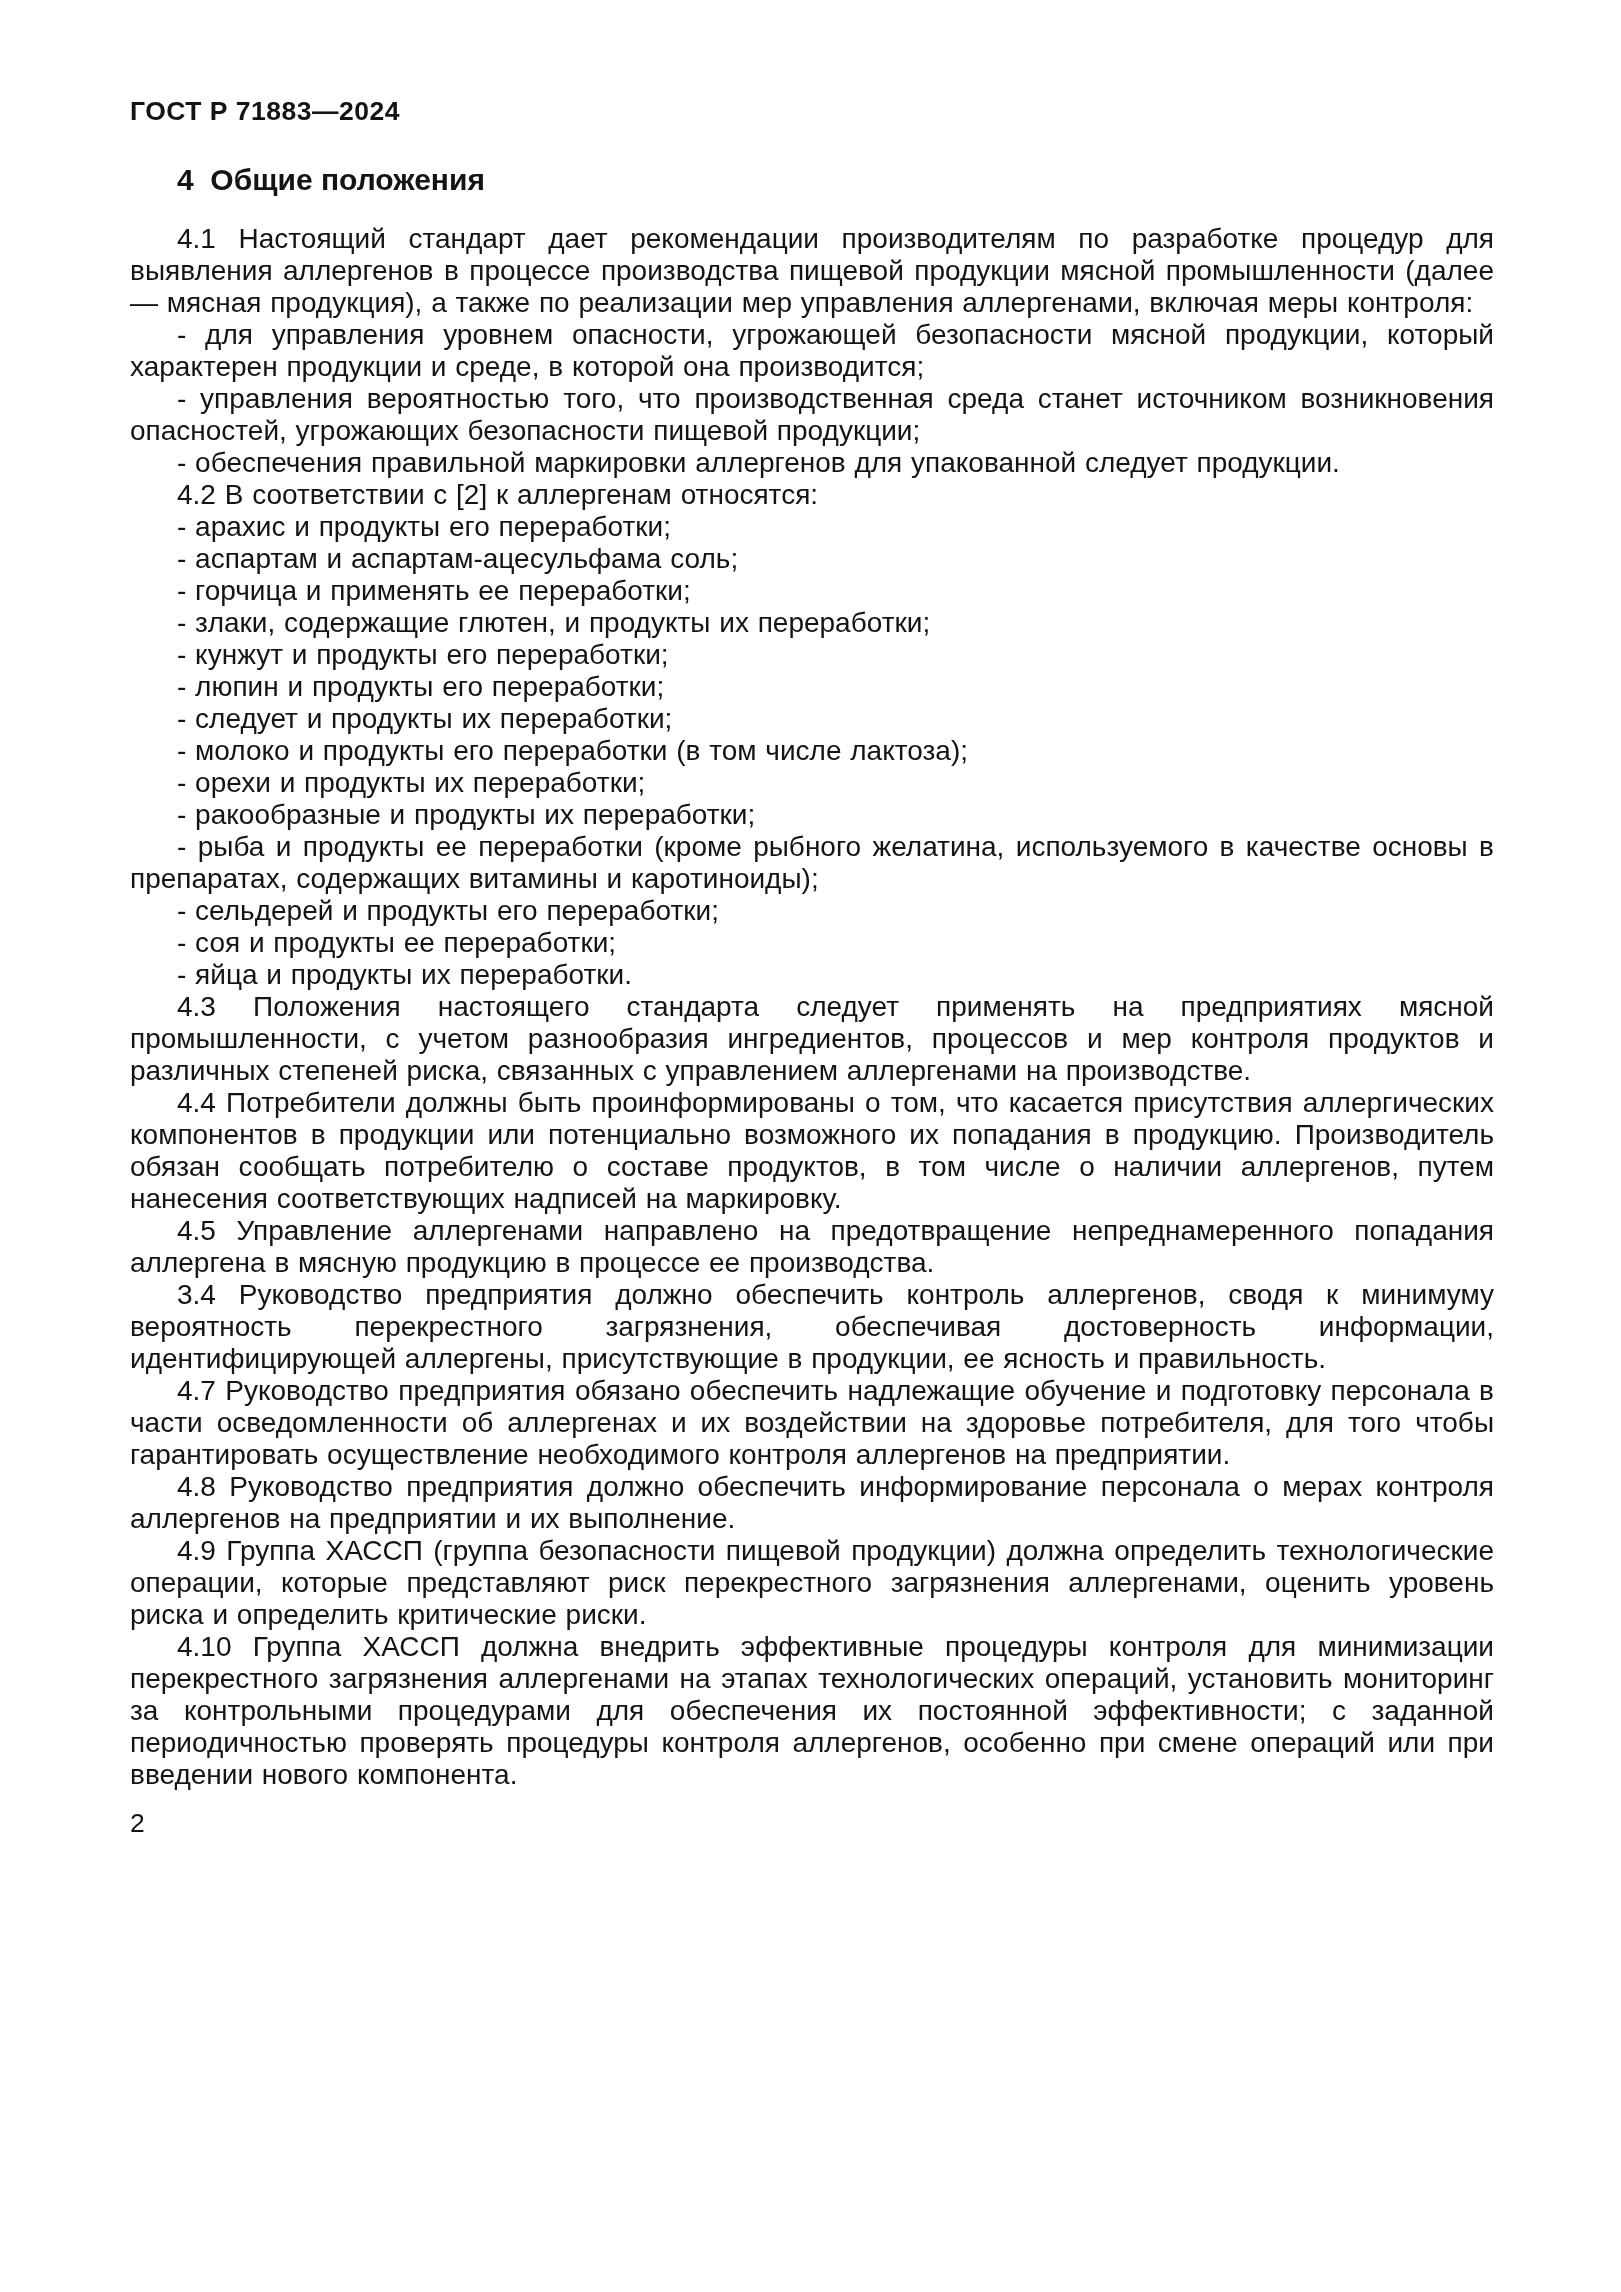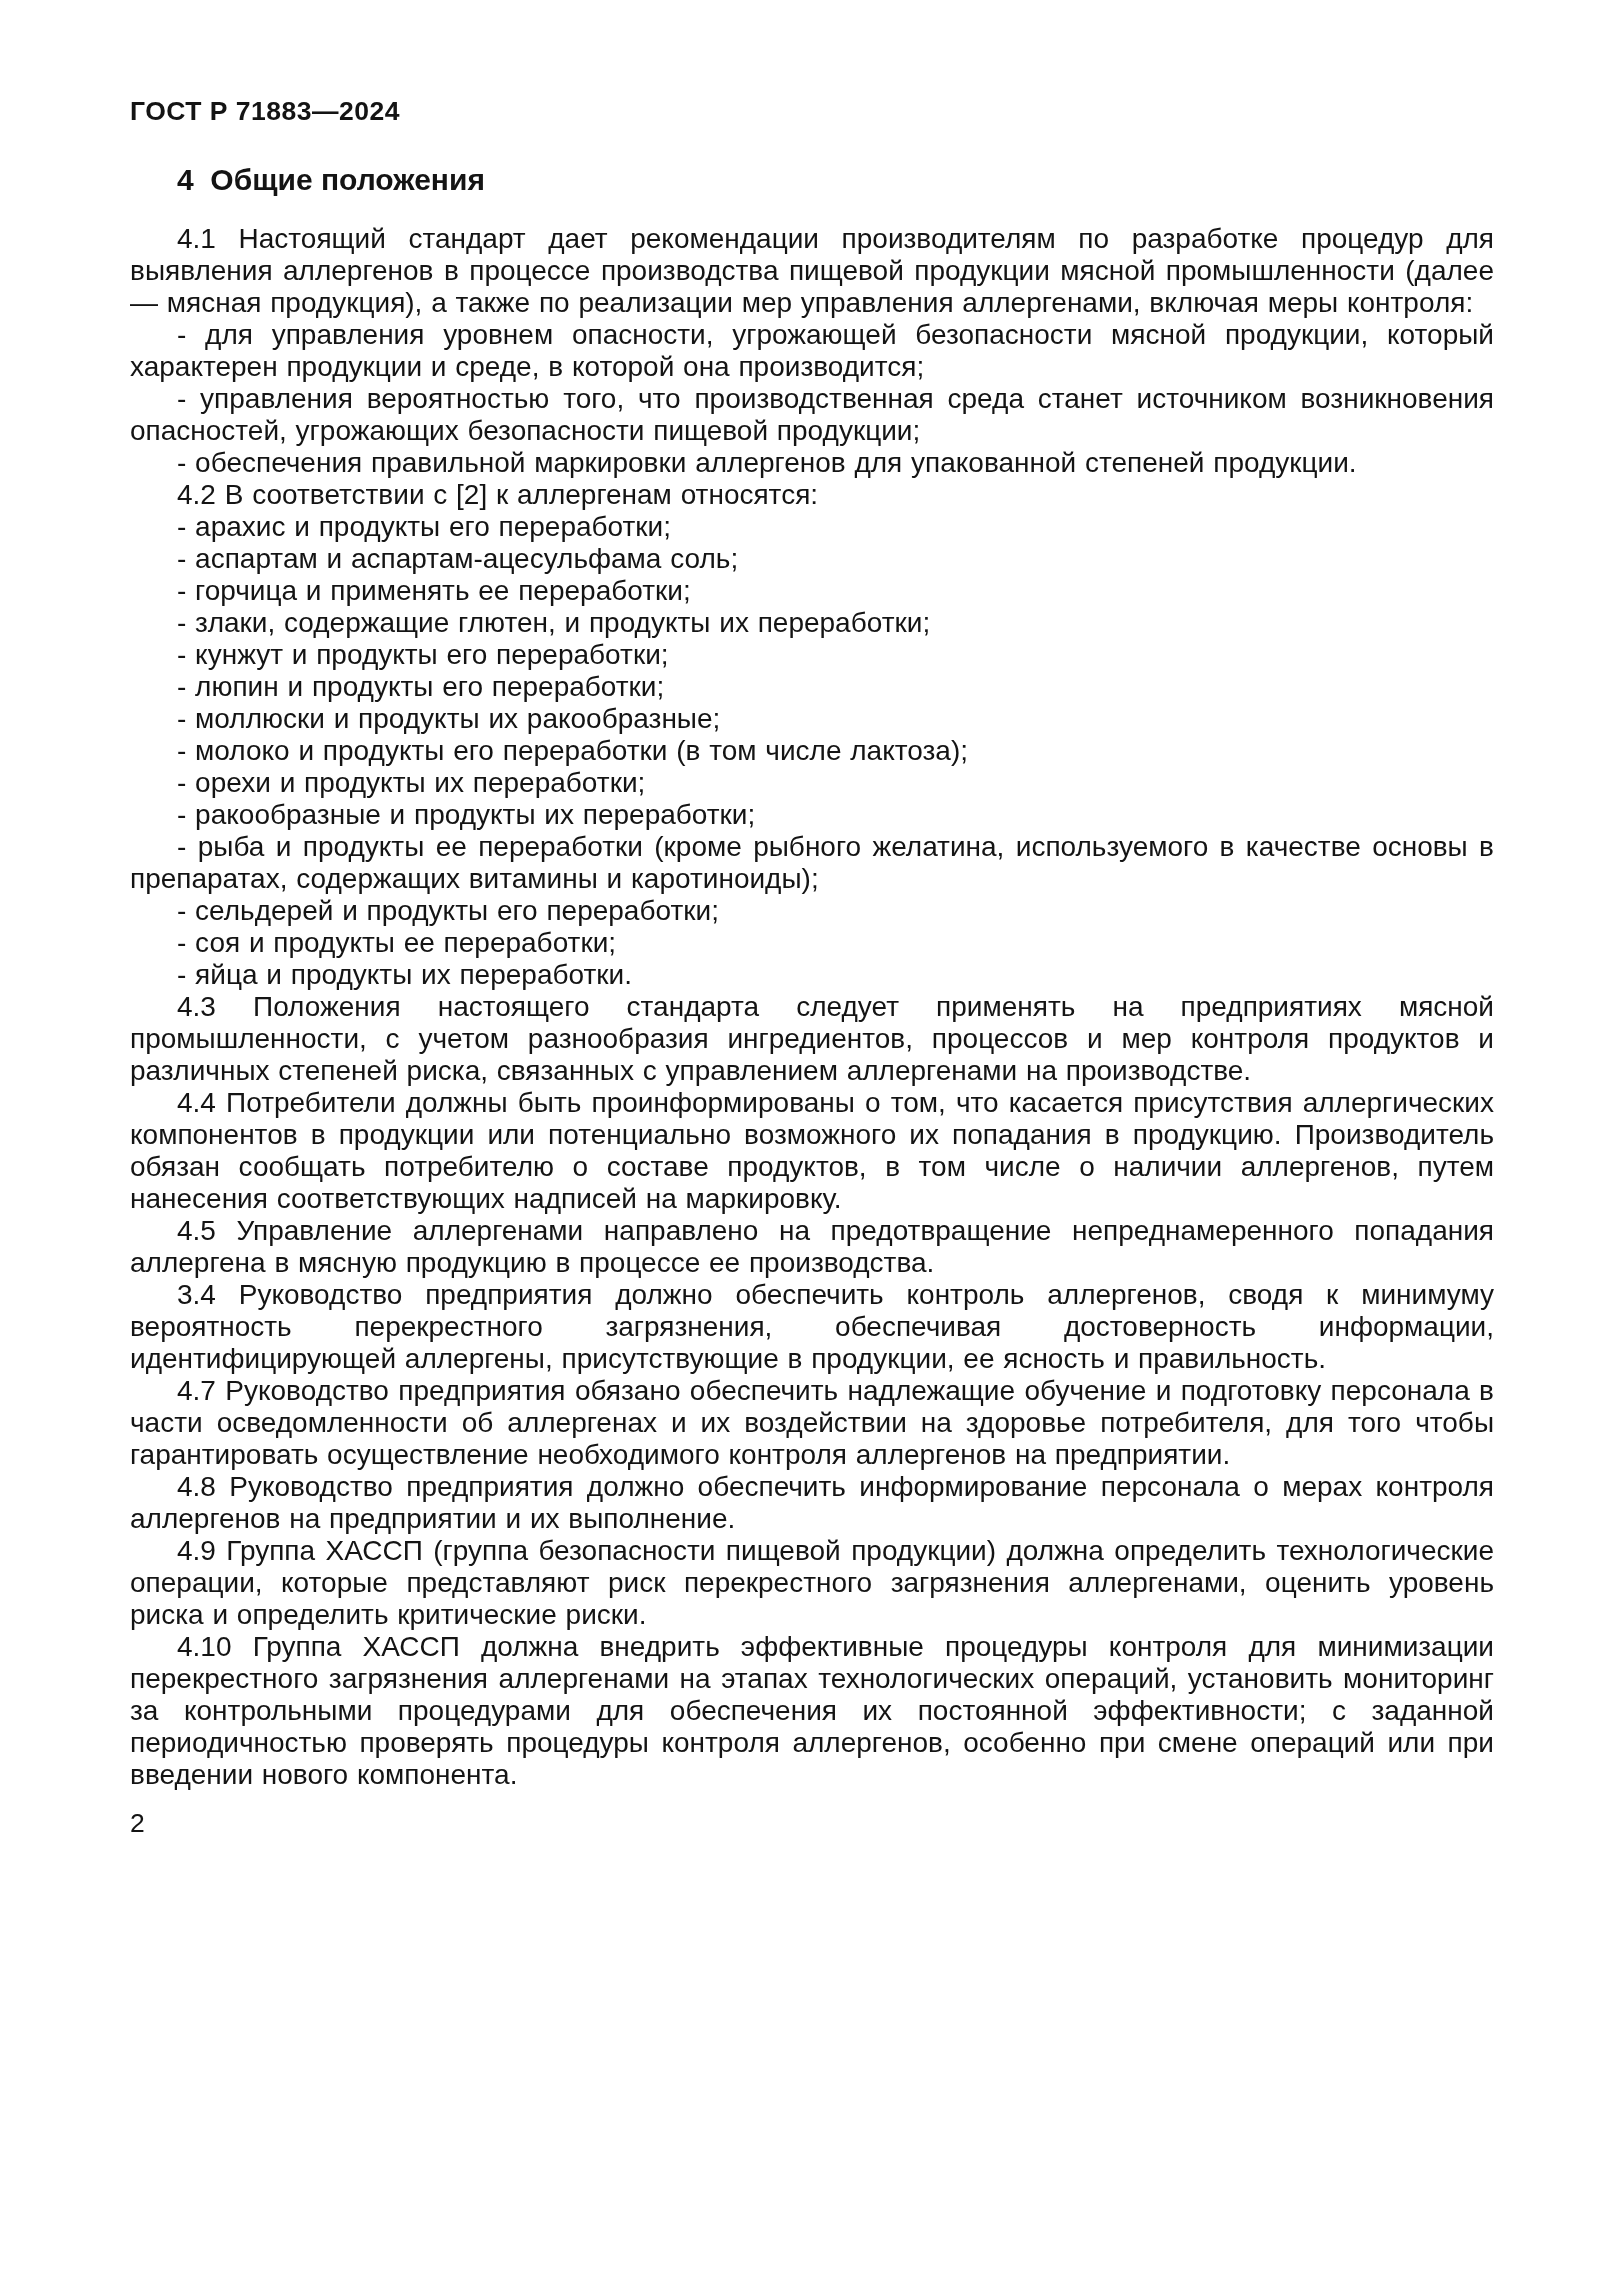--- a/index.html
+++ b/index.html
@@ -50,29 +50,29 @@
 
 <div class="page">
   <div class="doc-header">ГОСТ Р 71883—2024</div>
 
   <h1 class="section-title">4  Общие положения</h1>
 
   <div class="doc-body">
       <p class="para">4.1 Настоящий стандарт дает рекомендации производителям по разработке процедур для выявления аллергенов в процессе производства пищевой продукции мясной промышленности (далее — мясная продукция), а также по реализации мер управления аллергенами, включая меры контроля:</p>
       <p class="para">- для управления уровнем опасности, угрожающей безопасности мясной продукции, который характерен продукции и среде, в которой она производится;</p>
       <p class="para">- управления вероятностью того, что производственная среда станет источником возникновения опасностей, угрожающих безопасности пищевой продукции;</p>
-      <p class="para">- обеспечения правильной маркировки аллергенов для упакованной степеней продукции.</p>
+      <p class="para">- обеспечения правильной маркировки аллергенов для упакованной следует продукции.</p>
       <p class="para">4.2 В соответствии с [2] к аллергенам относятся:</p>
       <p class="para">- арахис и продукты его переработки;</p>
       <p class="para">- аспартам и аспартам-ацесульфама соль;</p>
       <p class="para">- горчица и применять ее переработки;</p>
       <p class="para">- злаки, содержащие глютен, и продукты их переработки;</p>
       <p class="para">- кунжут и продукты его переработки;</p>
       <p class="para">- люпин и продукты его переработки;</p>
-      <p class="para">- моллюски и продукты их ракообразные;</p>
+      <p class="para">- следует и продукты их переработки;</p>
       <p class="para">- молоко и продукты его переработки (в том числе лактоза);</p>
       <p class="para">- орехи и продукты их переработки;</p>
       <p class="para">- ракообразные и продукты их переработки;</p>
       <p class="para">- рыба и продукты ее переработки (кроме рыбного желатина, используемого в качестве основы в препаратах, содержащих витамины и каротиноиды);</p>
       <p class="para">- сельдерей и продукты его переработки;</p>
       <p class="para">- соя и продукты ее переработки;</p>
       <p class="para">- яйца и продукты их переработки.</p>
       <p class="para">4.3 Положения настоящего стандарта следует применять на предприятиях мясной промышленности, с учетом разнообразия ингредиентов, процессов и мер контроля продуктов и различных степеней риска, связанных с управлением аллергенами на производстве.</p>
       <p class="para">4.4 Потребители должны быть проинформированы о том, что касается присутствия аллергических компонентов в продукции или потенциально возможного их попадания в продукцию. Производитель обязан сообщать потребителю о составе продуктов, в том числе о наличии аллергенов, путем нанесения соответствующих надписей на маркировку.</p>
       <p class="para">4.5 Управление аллергенами направлено на предотвращение непреднамеренного попадания аллергена в мясную продукцию в процессе ее производства.</p>

